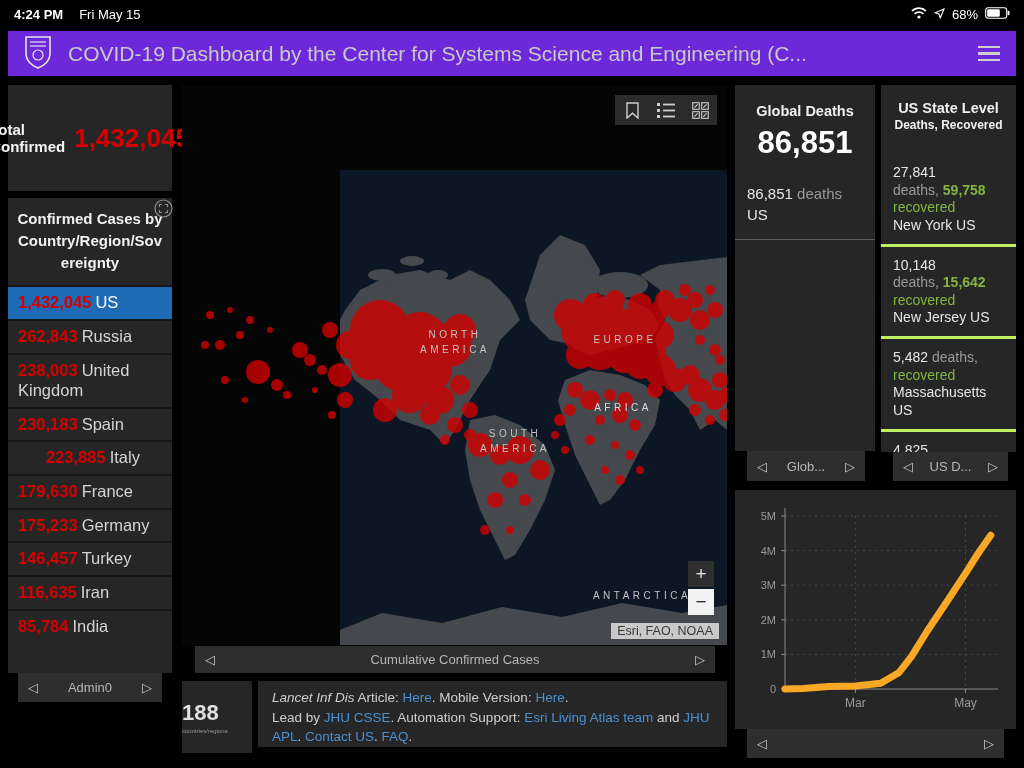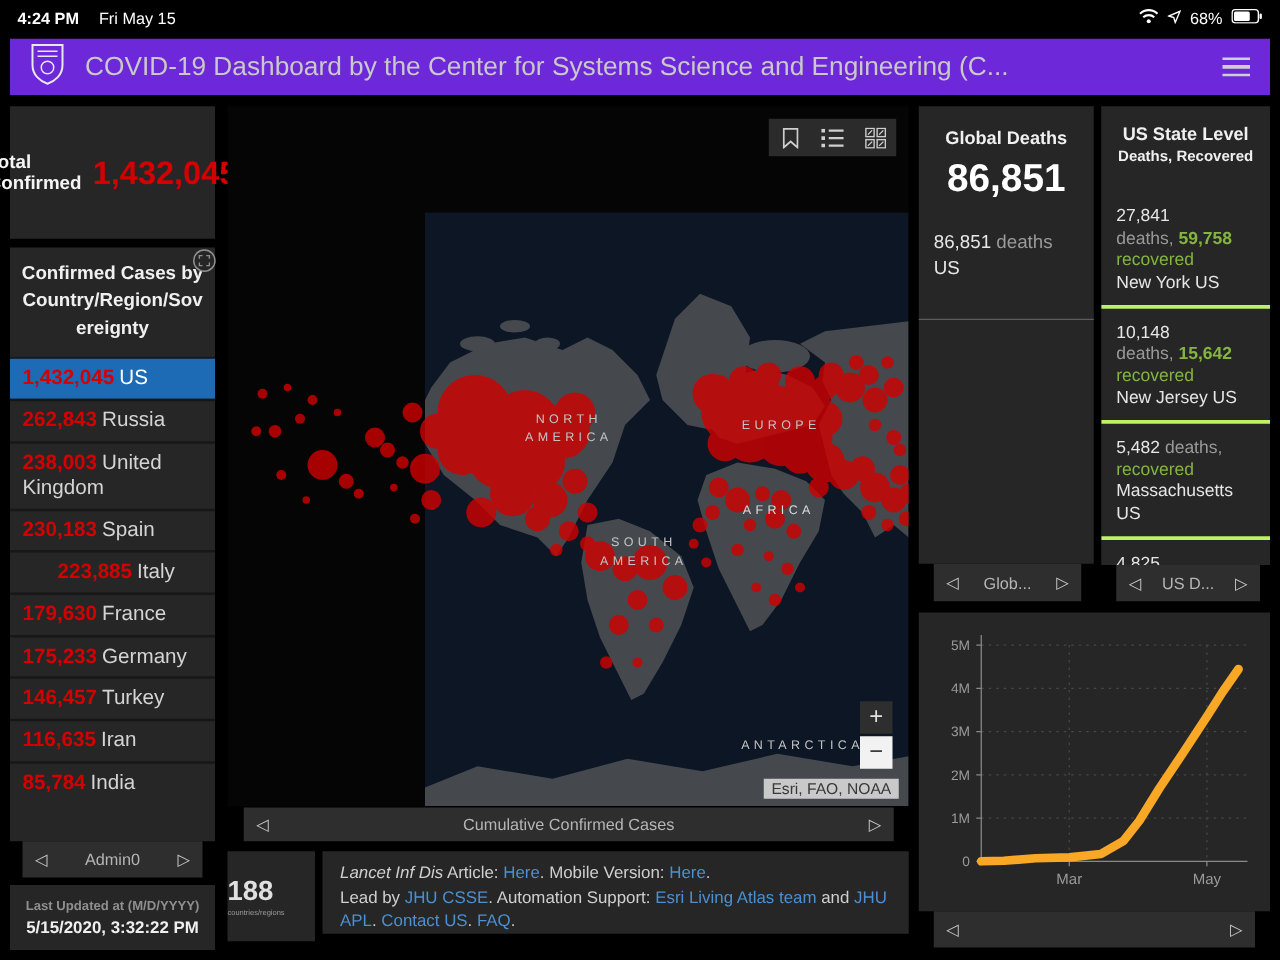--- a/index.html
+++ b/index.html
@@ -57,21 +57,21 @@
     font-size:19px; cursor:pointer; }
   .zoom-in { background:#2e2e2e; color:#e0e0e0; }
   .zoom-out { background:#f2f2f2; color:#333; }
   .attribution { position:absolute; right:8px; bottom:6px; background:#c9c9c9; color:#383838;
     font-size:12.5px; padding:1px 6px; }
 
   
   .glob-panel { left:735px; top:85px; width:140px; height:366px; }
   .glob-title { color:#f0f0f0; font-size:14.5px; font-weight:bold; text-align:center; margin-top:18px; }
   .glob-value { color:#fff; font-size:31px; font-weight:bold; text-align:center; margin-top:6px; }
-  .glob-item { font-size:15px; line-height:1.4; padding:22px 12px 30px 12px;
+  .glob-item { font-size:15px; line-height:1.4; padding:22px 12px 14px 12px;
     border-bottom:1px solid #5c5c5c; cursor:pointer; }
 
   .us-panel { left:881px; top:85px; width:135px; height:367px; overflow:hidden; }
   .us-title { color:#f0f0f0; font-size:14.5px; font-weight:bold; text-align:center; margin-top:15px; }
   .us-sub { color:#f0f0f0; font-size:12px; font-weight:bold; text-align:center; margin-top:2px; }
   .us-item { font-size:14px; line-height:1.26; padding:10px 12px 9px 12px; cursor:pointer; }
   .us-item + .us-item { border-top:3px solid #bef264; }
   #us-list { margin-top:22px; }
 
   
@@ -169,24 +169,20 @@
       <circle cx="9.5" cy="9.5" r="8.5" fill="#262626" stroke="#8f8f8f" stroke-width="1.2"></circle>
       <path d="M5.5 8 V5.5 H8 M11 5.5 H13.5 V8 M13.5 11 V13.5 H11 M8 13.5 H5.5 V11" fill="none" stroke="#8f8f8f" stroke-width="1.1"></path>
     </svg>
   </div>
   <div class="pager" style="left:18px; top:673px; width:144px; height:29px;">
     <span class="chev">◁</span>
     <span class="pager-label">Admin0</span>
     <span class="chev">▷</span>
   </div>
 
-  <div class="panel updated-panel">
-    <div class="updated-label">Last Updated at (M/D/YYYY)</div>
-    <div class="updated-value">5/15/2020, 3:32:22 PM</div>
-  </div>
 
   <div class="panel map-panel">
     <svg id="map-svg" width="545" height="560" viewBox="0 0 545 560">
         <rect x="158" y="85" width="387" height="475" fill="#0d1624"></rect>
         <defs>
           <clipPath id="tiles">
             <rect x="158" y="85" width="387" height="475"></rect>
           </clipPath>
         </defs>
         <g clip-path="url(#tiles)" fill="#45494d">

